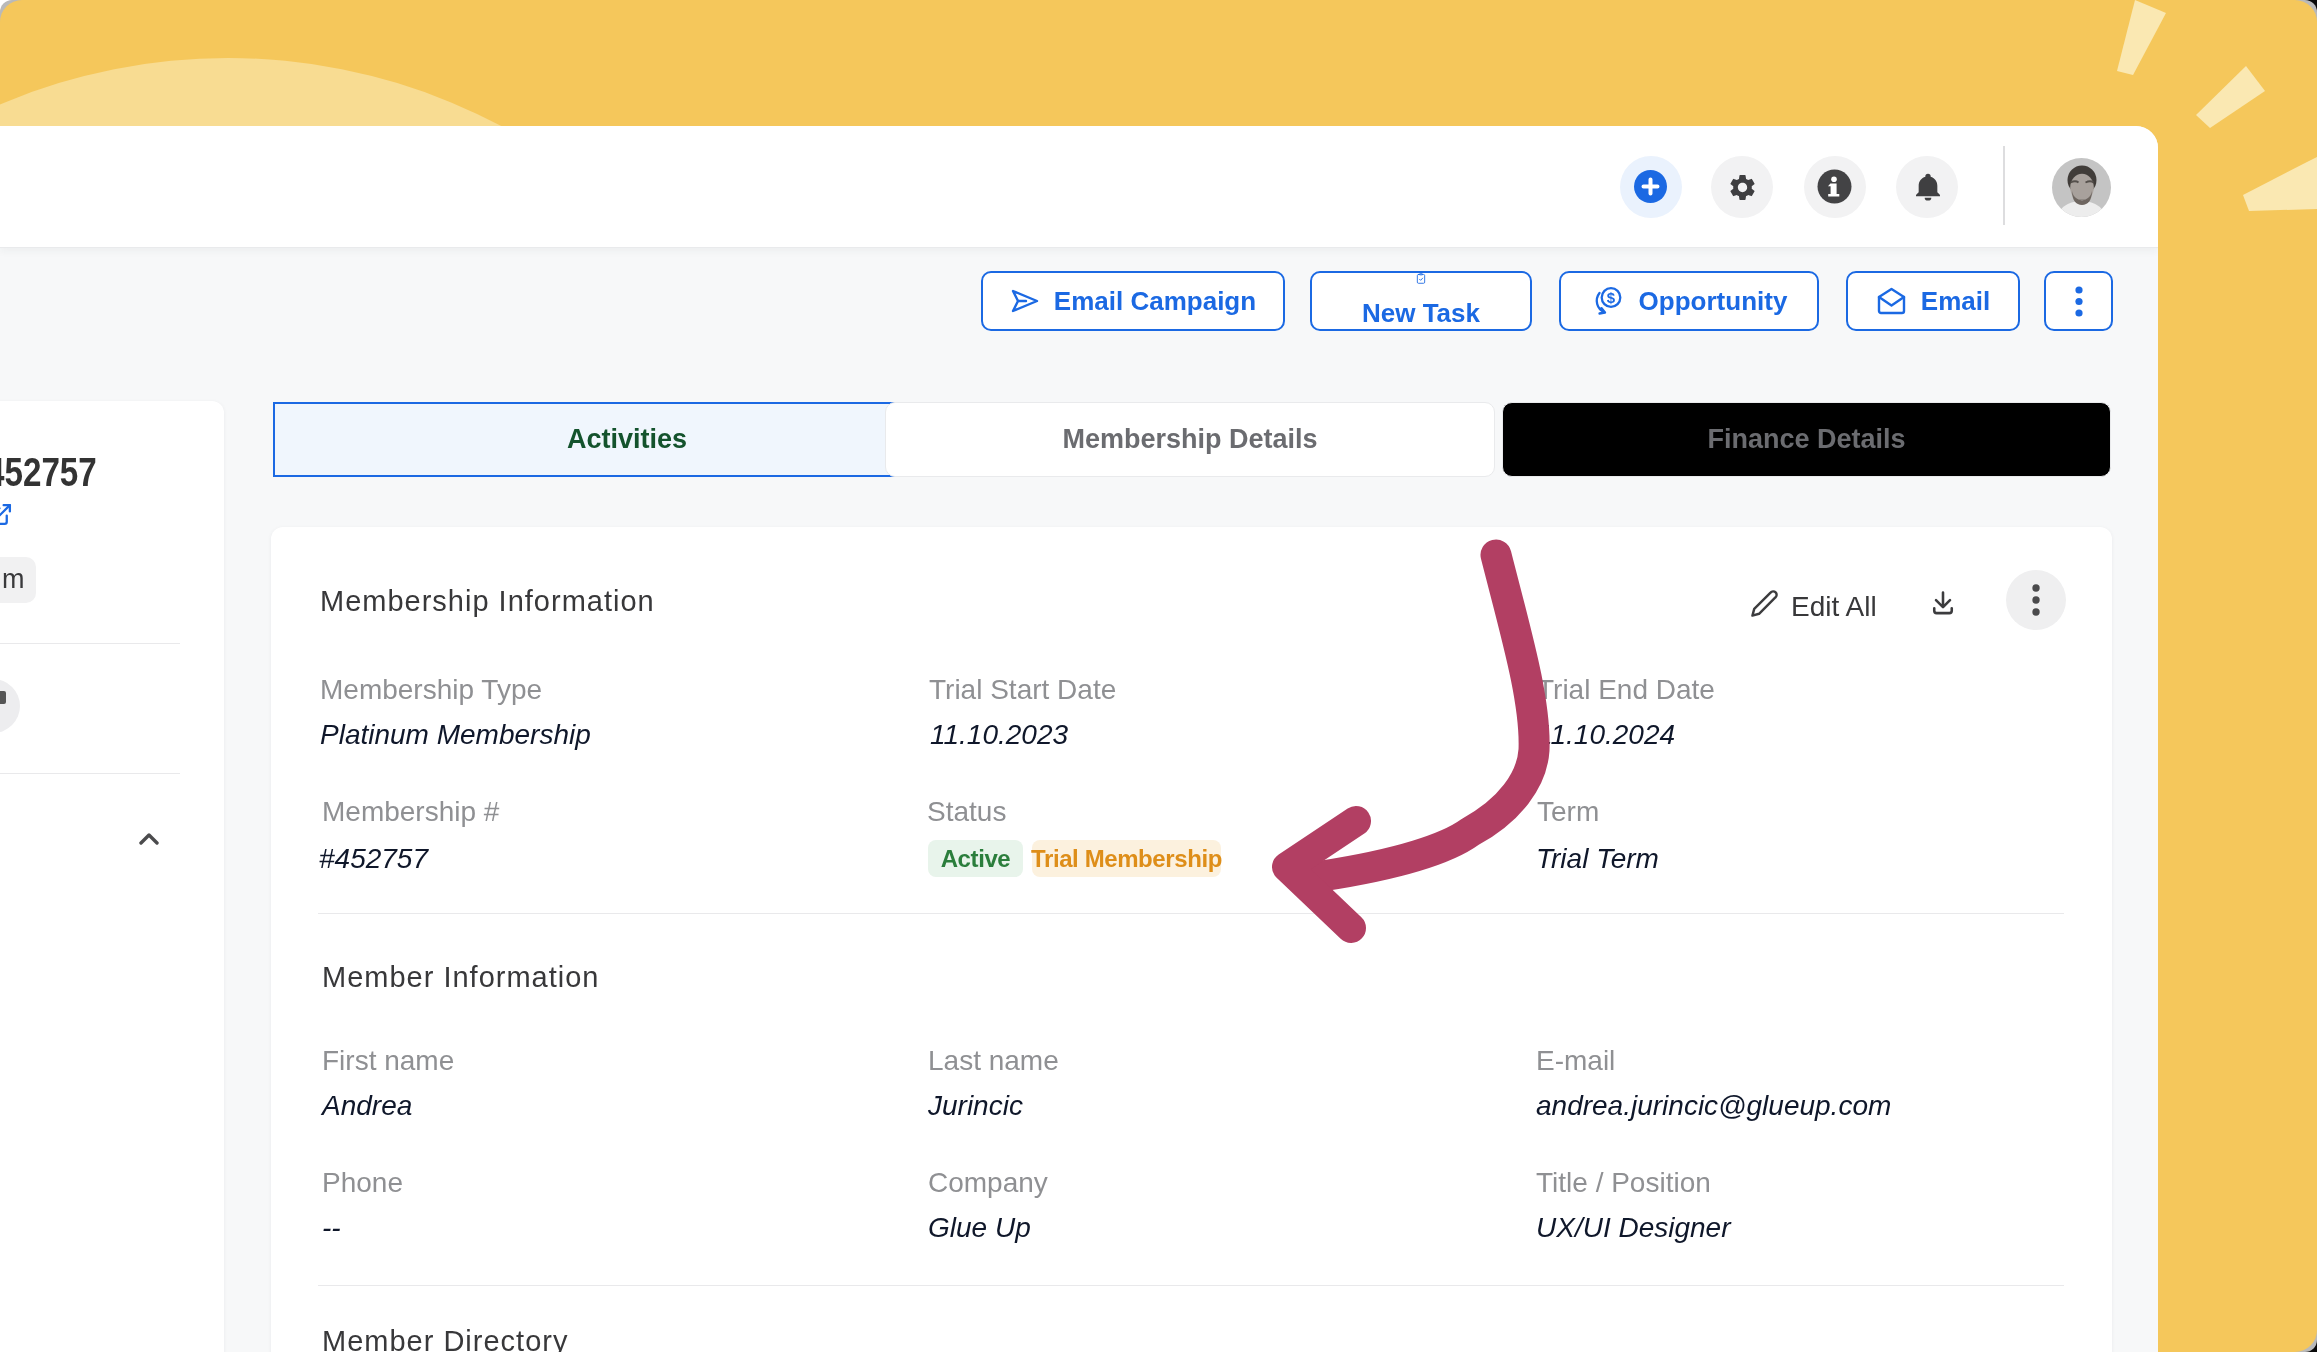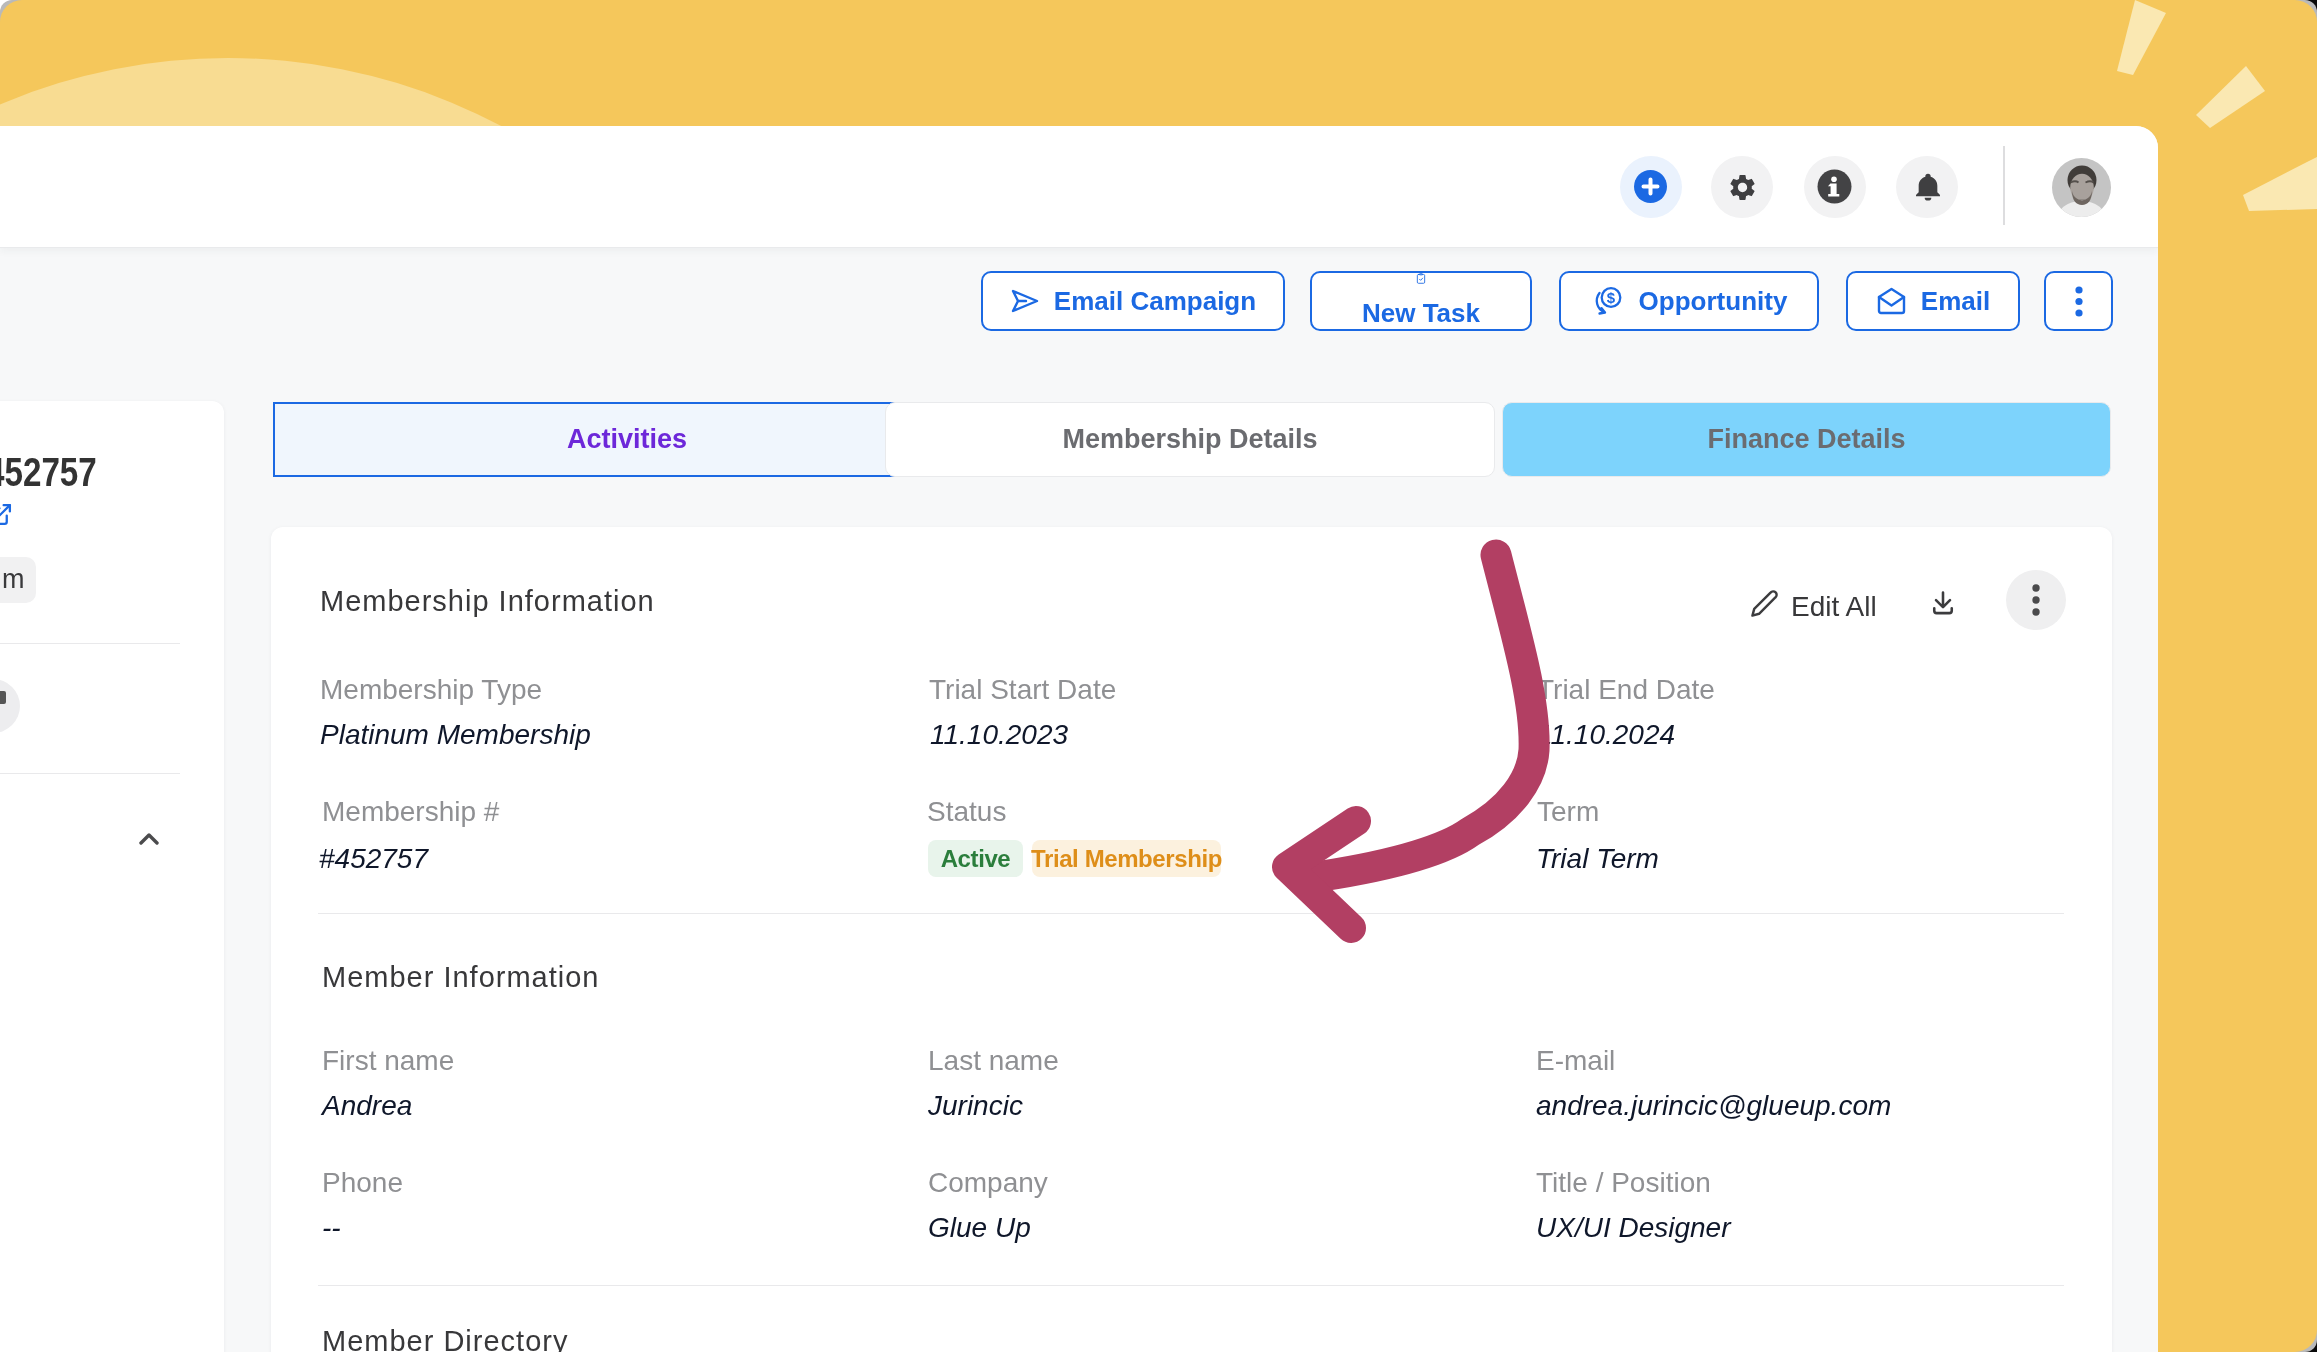--- a/index.html
+++ b/index.html
@@ -117,23 +117,23 @@
       <span>Email</span>
     </div>
     <div class="btn" style="left:2044px;top:145px;width:69px;">
       <svg width="8" height="31" viewBox="0 0 8 31">
         <circle cx="4" cy="4" r="3.6" fill="#1B69E3"></circle>
           <circle cx="4" cy="15.5" r="3.6" fill="#1B69E3"></circle>
           <circle cx="4" cy="27" r="3.6" fill="#1B69E3"></circle>
       </svg>
     </div>
 
-    <div class="tab" style="left:273px;width:708px;background:#F0F6FD;border:2px solid #1B69E3;border-radius:0;color:#6d28d9;font-weight:700;font-size:27px;">Activities</div>
+    <div class="tab" style="left:273px;width:708px;background:#F0F6FD;border:2px solid #1B69E3;border-radius:0;color:#14532d;font-weight:700;font-size:27px;">Activities</div>
     <div class="tab" style="left:885px;width:610px;background:#fff;border:1px solid #E9EAEC;border-radius:10px;color:#6B6C70;font-weight:700;font-size:27px;">Membership Details</div>
-    <div class="tab" style="left:1502px;width:609px;background:#7dd3fc;border:1px solid #E9EAEC;border-radius:10px;color:#6B6C70;font-weight:700;font-size:27px;">Finance Details</div>
+    <div class="tab" style="left:1502px;width:609px;background:#000000;border:1px solid #E9EAEC;border-radius:10px;color:#6B6C70;font-weight:700;font-size:27px;">Finance Details</div>
 
     <div class="card" style="left:-40px;top:275px;width:264px;height:1000px;"></div>
     <div style="position:absolute;left:-14px;top:324px;font-size:40px;font-weight:700;color:#333;transform:scaleX(.83);transform-origin:0 0;">452757</div>
     <svg style="position:absolute;left:-12px;top:376px;" width="25" height="25" viewBox="0 0 24 24" fill="none" stroke="#1B69E3" stroke-width="2.2" stroke-linecap="round" stroke-linejoin="round">
       <path d="M18 13v6a2 2 0 0 1-2 2H5a2 2 0 0 1-2-2V8a2 2 0 0 1 2-2h6"></path>
         <path d="M15 3h6v6"></path>
         <path d="M10 14L21 3"></path>
     </svg>
     <div style="position:absolute;left:-40px;top:431px;width:76px;height:46px;background:#F1F1F2;border-radius:10px;"></div>
     <div style="position:absolute;left:2px;top:438px;font-size:27px;color:#3A3A3C;">m</div>

